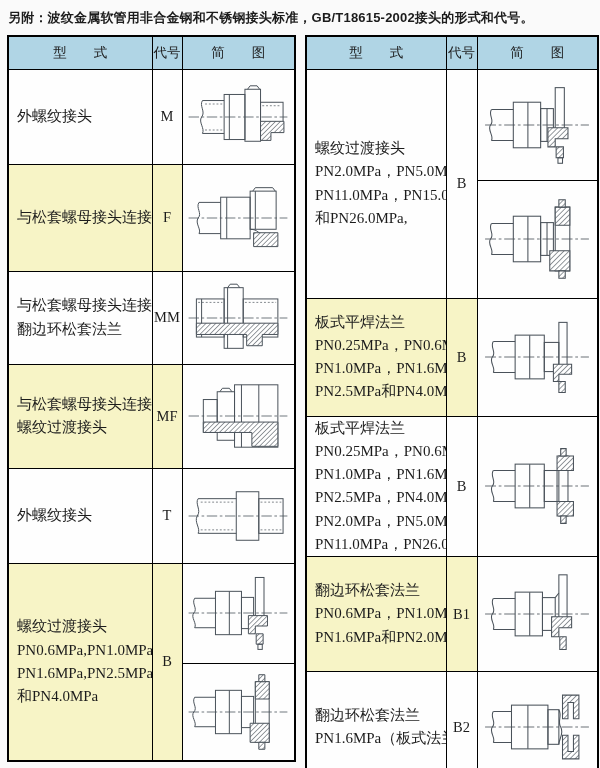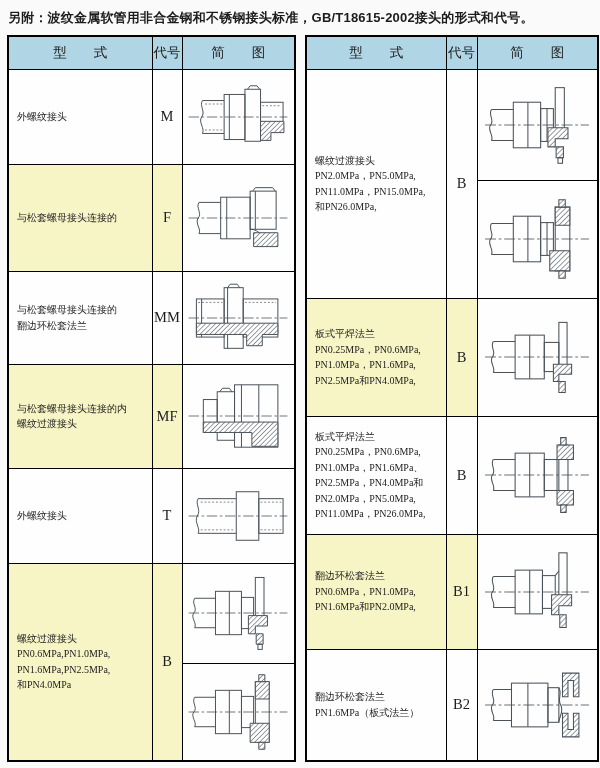--- a/index.html
+++ b/index.html
@@ -43,21 +43,21 @@
     vertical-align:middle;
   }
   th{
     background:var(--header-bg);
     font-weight:normal;
     font-size:13.5px;
     height:33px;
     text-align:center;
   }
   td.type{
-    font-size:10px;
+    font-size:15px;
     line-height:1.55;
     padding-left:8px;
     padding-right:1px;
     white-space:pre;
     text-align:left;
   }
   td.code{
     text-align:center;
     font-size:14.5px;
   }

